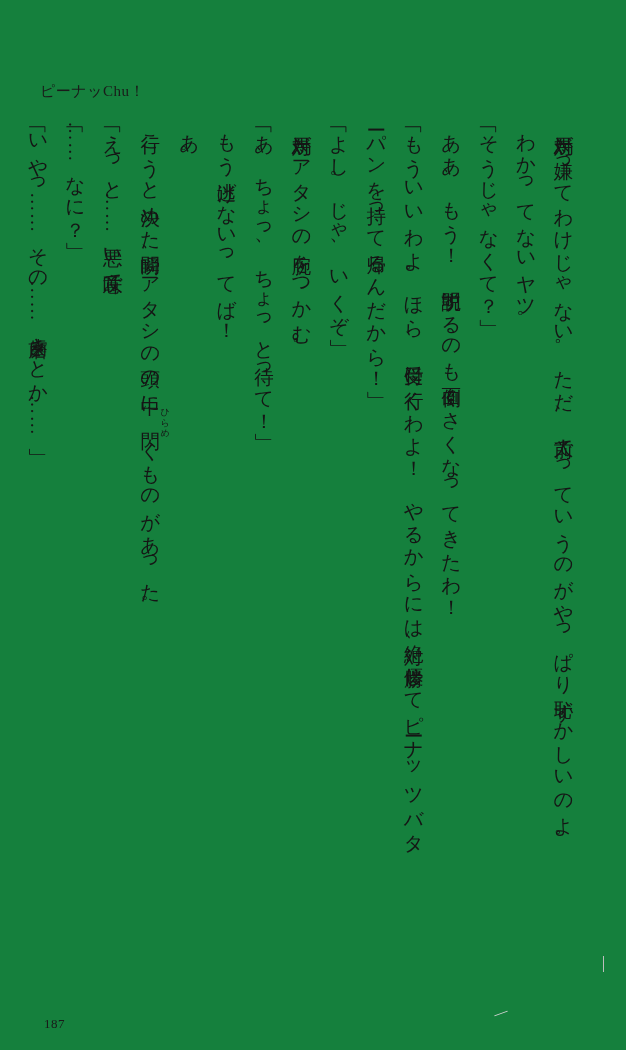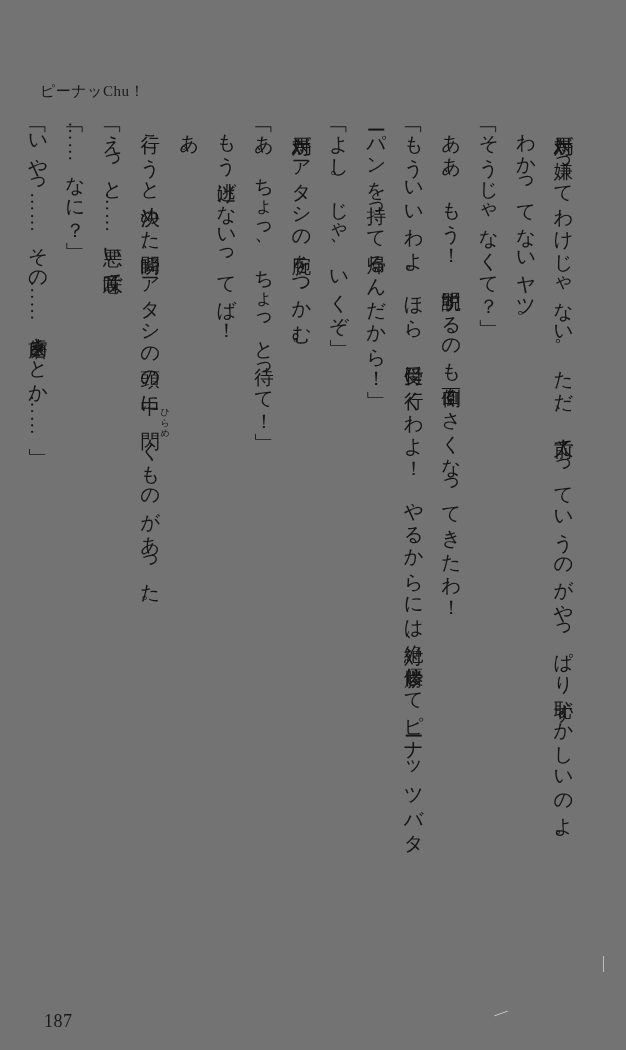--- a/index.html
+++ b/index.html
@@ -15,40 +15,40 @@
     color: #111111;
     overflow: hidden;
   }
 
   .page {
     position: absolute;
     left: 0;
     top: 0;
     width: 626px;
     height: 1050px;
-    background: #737373;
+    background: #15803d;
   }
 
   
   .running-head {
     position: absolute;
     left: 40px;
     top: 82px;
     font-size: 15px;
     letter-spacing: 0.5px;
     color: #1a1a1a;
     white-space: nowrap;
   }
 
   
   .folio {
     position: absolute;
     left: 44px;
     bottom: 18px;
-    font-size: 18px;
+    font-size: 13px;
     color: #1a1a1a;
     letter-spacing: 0.5px;
   }
 
   
   .body-text {
     position: absolute;
     right: 44px;
     top: 120px;
     height: 810px;

